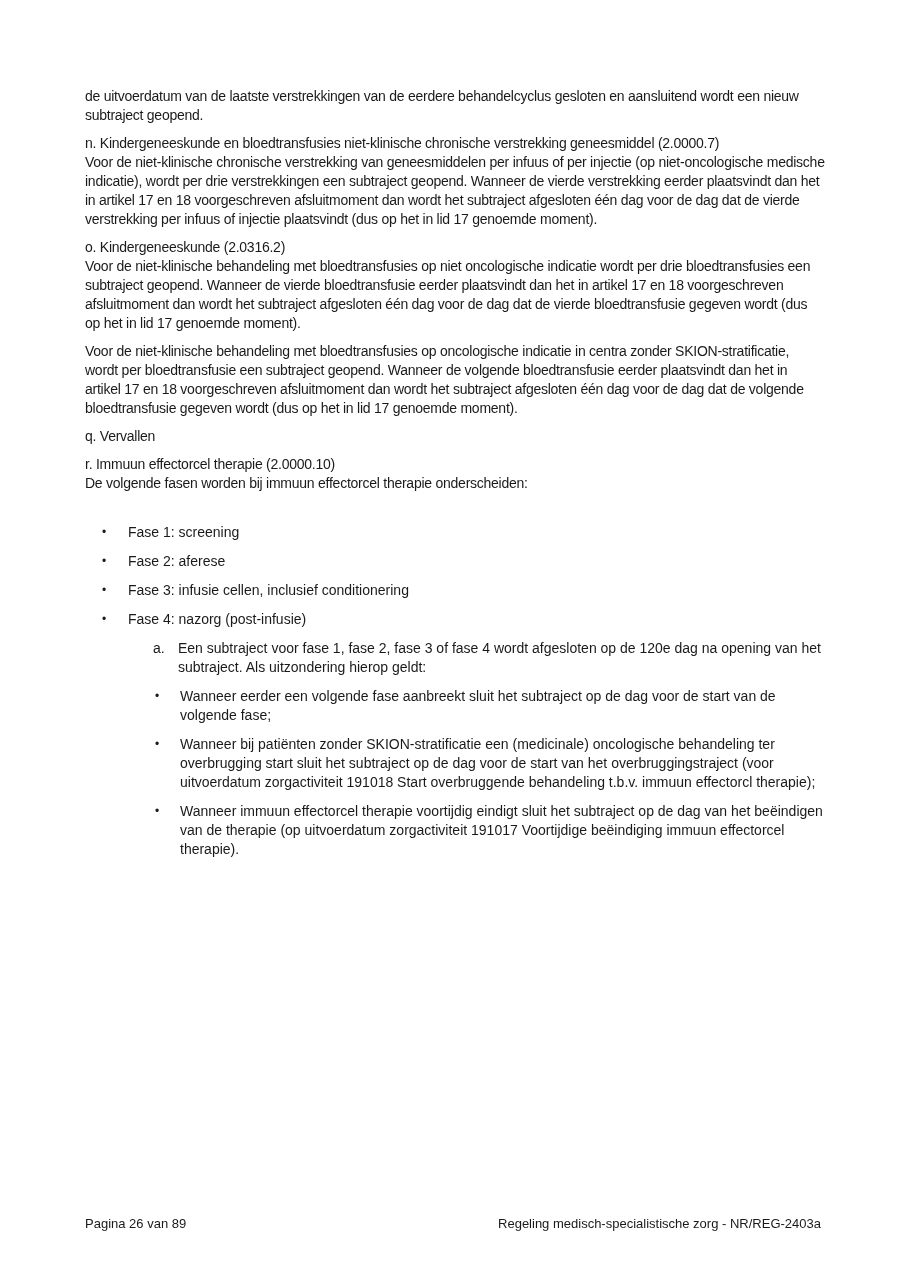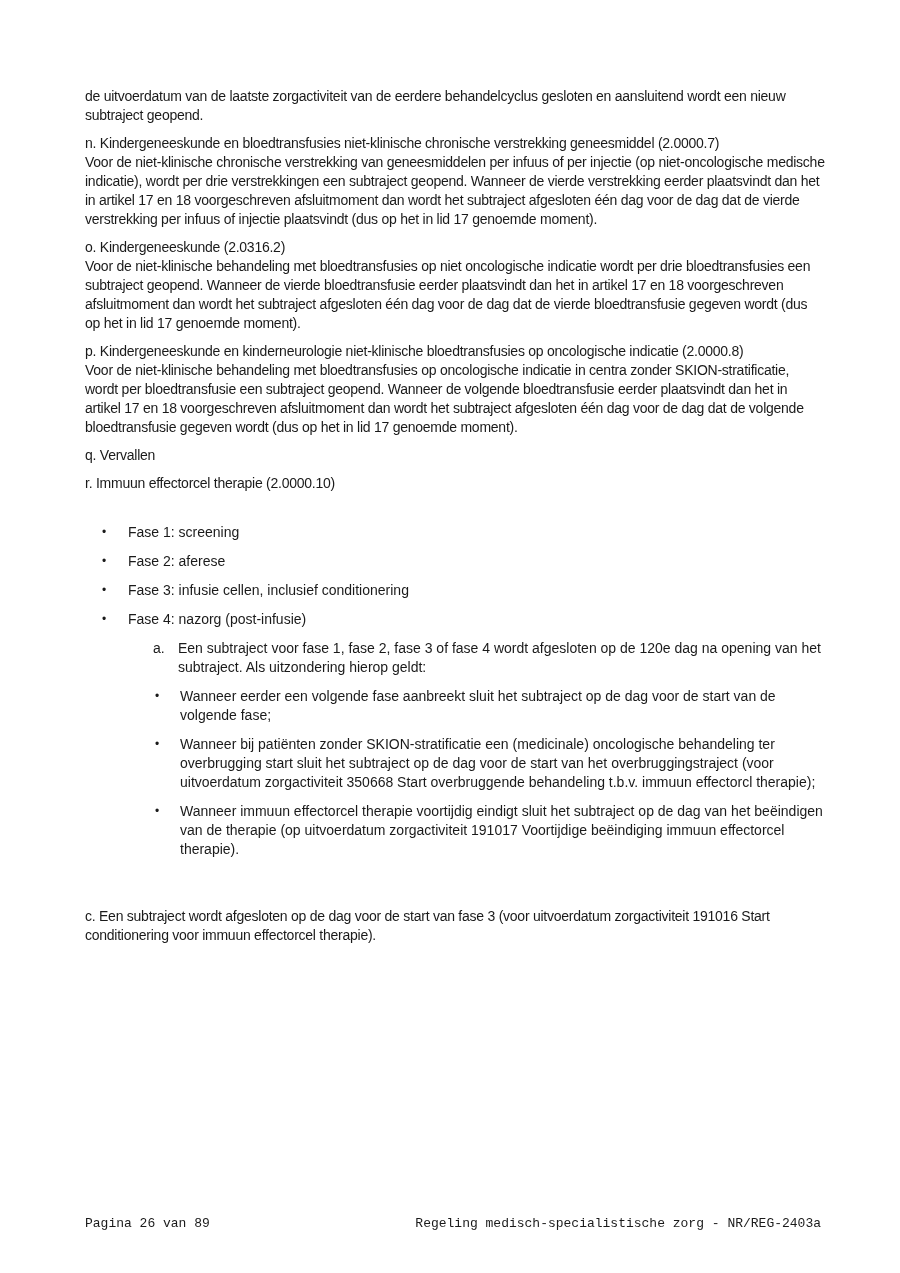--- a/index.html
+++ b/index.html
@@ -18,51 +18,51 @@
   ul.phases > li .bullet { position: absolute; left: 17px; top: 0; }
   .sub-a { position: relative; padding-left: 93px; margin-bottom: 10px; }
   .sub-a .marker { position: absolute; left: 68px; top: 0; }
   ul.exceptions { list-style: none; margin: 0; padding: 0; }
   ul.exceptions li { position: relative; padding-left: 95px; margin-bottom: 10px; }
   ul.exceptions li .bullet { position: absolute; left: 70px; top: 0; }
   .bullet { font-size: 12px; }
   .spacer { height: 38px; }
   .footer {
     position: absolute; top: 1214px; left: 85px; width: 736px;
-    font-size: 13px; display: flex; justify-content: space-between; color: #1a1a1a; font-family: Liberation Mono, monospace;
+    font-size: 13px; display: flex; justify-content: space-between; color: #1a1a1a;
   }
 </style>
 </head>
 <body>
 
 <div class="page">
 
-  <p>de uitvoerdatum van de laatste zorgactiviteit van de eerdere behandelcyclus gesloten en aansluitend wordt een nieuw subtraject geopend.</p>
+  <p>de uitvoerdatum van de laatste verstrekkingen van de eerdere behandelcyclus gesloten en aansluitend wordt een nieuw subtraject geopend.</p>
 
   <p>
     <span class="bl">n. Kindergeneeskunde en bloedtransfusies niet-klinische chronische verstrekking geneesmiddel (2.0000.7)</span>
     <span class="bl">Voor de niet-klinische chronische verstrekking van geneesmiddelen per infuus of per injectie (op niet-oncologische medische indicatie), wordt per drie verstrekkingen een subtraject geopend. Wanneer de vierde verstrekking eerder plaatsvindt dan het in artikel 17 en 18 voorgeschreven afsluitmoment dan wordt het subtraject afgesloten één dag voor de dag dat de vierde verstrekking per infuus of injectie plaatsvindt (dus op het in lid 17 genoemde moment).</span>
   </p>
 
   <p>
     <span class="bl">o. Kindergeneeskunde (2.0316.2)</span>
     <span class="bl">Voor de niet-klinische behandeling met bloedtransfusies op niet oncologische indicatie wordt per drie bloedtransfusies een subtraject geopend. Wanneer de vierde bloedtransfusie eerder plaatsvindt dan het in artikel 17 en 18 voorgeschreven afsluitmoment dan wordt het subtraject afgesloten één dag voor de dag dat de vierde bloedtransfusie gegeven wordt (dus op het in lid 17 genoemde moment).</span>
   </p>
 
   <p>
-    <span class="bl">p. Kindergeneeskunde en kinderneurologie niet-klinische bloedtransfusies op oncologische indicatie (2.0000.8)</span>
     <span class="bl">Voor de niet-klinische behandeling met bloedtransfusies op oncologische indicatie in centra zonder SKION-stratificatie, wordt per bloedtransfusie een subtraject geopend. Wanneer de volgende bloedtransfusie eerder plaatsvindt dan het in artikel 17 en 18 voorgeschreven afsluitmoment dan wordt het subtraject afgesloten één dag voor de dag dat de volgende bloedtransfusie gegeven wordt (dus op het in lid 17 genoemde moment).</span>
   </p>
 
   <p>
     <span class="bl">q. Vervallen</span>
   </p>
 
   <p style="margin-bottom:30px">
     <span class="bl">r. Immuun effectorcel therapie (2.0000.10)</span>
+    <span class="bl">De volgende fasen worden bij immuun effectorcel therapie onderscheiden:</span>
   </p>
 
   <ul class="phases">
     <li>
       <span class="bullet">•</span>
       <span>Fase 1: screening</span>
     </li>
     <li>
       <span class="bullet">•</span>
       <span>Fase 2: aferese</span>
@@ -82,29 +82,28 @@
     <span>Een subtraject voor fase 1, fase 2, fase 3 of fase 4 wordt afgesloten op de 120e dag na opening van het subtraject. Als uitzondering hierop geldt:</span>
   </div>
 
   <ul class="exceptions">
     <li>
       <span class="bullet">•</span>
       <span>Wanneer eerder een volgende fase aanbreekt sluit het subtraject op de dag voor de start van de volgende fase;</span>
     </li>
     <li>
       <span class="bullet">•</span>
-      <span>Wanneer bij patiënten zonder SKION-stratificatie een (medicinale) oncologische behandeling ter overbrugging start sluit het subtraject op de dag voor de start van het overbruggingstraject (voor uitvoerdatum zorgactiviteit 350668 Start overbruggende behandeling t.b.v. immuun effectorcl therapie);</span>
+      <span>Wanneer bij patiënten zonder SKION-stratificatie een (medicinale) oncologische behandeling ter overbrugging start sluit het subtraject op de dag voor de start van het overbruggingstraject (voor uitvoerdatum zorgactiviteit 191018 Start overbruggende behandeling t.b.v. immuun effectorcl therapie);</span>
     </li>
     <li>
       <span class="bullet">•</span>
       <span>Wanneer immuun effectorcel therapie voortijdig eindigt sluit het subtraject op de dag van het beëindigen van de therapie (op uitvoerdatum zorgactiviteit 191017 Voortijdige beëindiging immuun effectorcel therapie).</span>
     </li>
   </ul>
 
   <div class="spacer"></div>
 
-  <p>c. Een subtraject wordt afgesloten op de dag voor de start van fase 3 (voor uitvoerdatum zorgactiviteit 191016 Start conditionering voor immuun effectorcel therapie).</p>
 </div>
 
 <div class="footer">
   <span>Pagina 26 van 89</span>
   <span>Regeling medisch-specialistische zorg - NR/REG-2403a</span>
 </div>
 
 </body></html>

